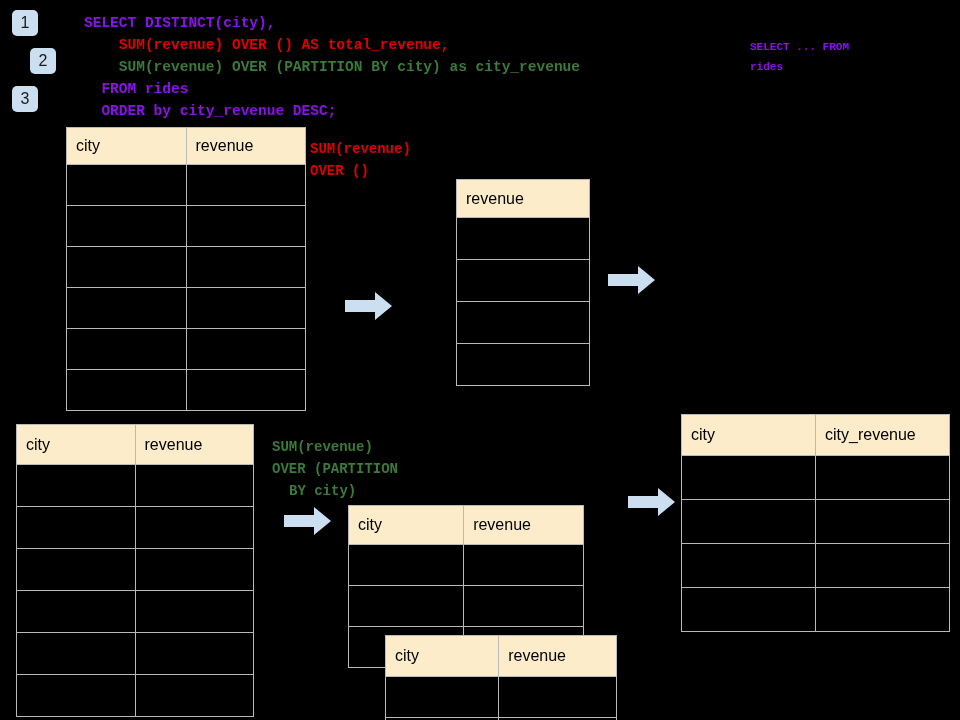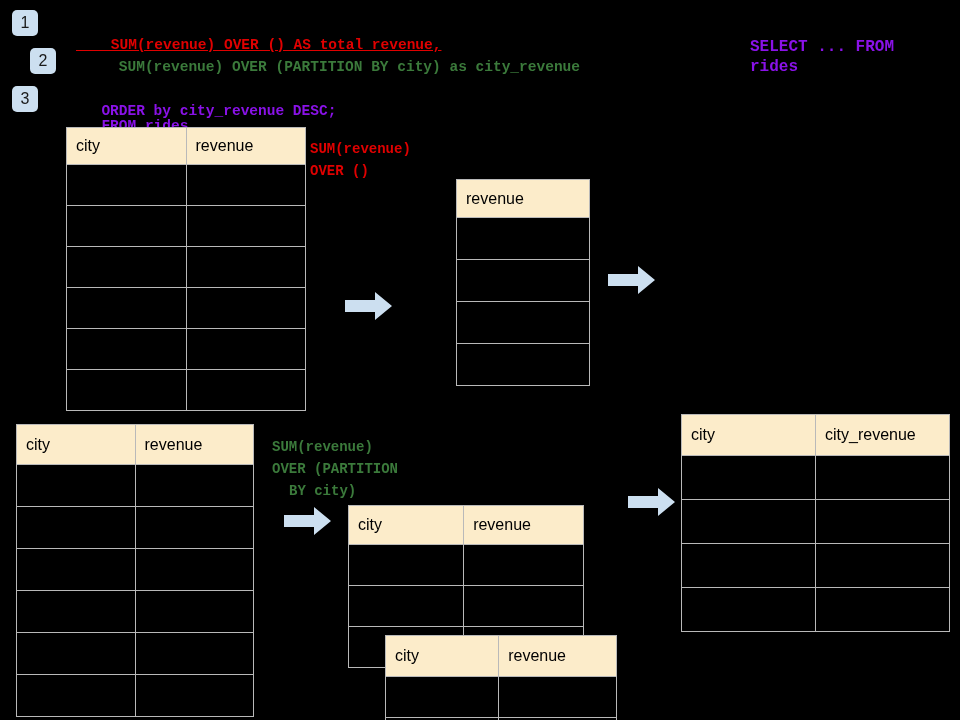--- a/index.html
+++ b/index.html
@@ -41,21 +41,21 @@
   .code-main {
     font-size: 14.5px;
     line-height: 22px;
     letter-spacing: 0px;
   }
   .c-purple { color: #8a12e8; }
   .c-red    { color: #e00000; }
   .c-green  { color: #3b7a3b; text-align: right; }
 
   .code-side {
-    font-size: 16px;
+    font-size: 11px;
     line-height: 19px;
     color: #8a12e8;
     font-weight: bold;
   }
 
   .annot {
     position: absolute;
     font-family: "Liberation Mono", monospace;
     font-weight: bold;
     font-size: 14px;
@@ -96,23 +96,24 @@
 </style>
 </head>
 <body>
 
 <div id="canvas">
 
   <div class="badge" style="left:12px; top:10px;">1</div>
   <div class="badge" style="left:30px; top:48px;">2</div>
   <div class="badge" style="left:12px; top:86px;">3</div>
 
-  <div class="code code-main c-red" style="left:76px; top:34px;text-decoration:underline;">    SUM(revenue) OVER () AS total_revenue,</div>
+  <div class="code code-main c-purple" style="left:84px; top:12px;">SELECT DISTINCT(city),</div>
+  <div class="code code-main c-red" style="left:84px; top:34px;">    SUM(revenue) OVER () AS total_revenue,</div>
   <div class="code code-main c-green" style="left:84px; top:56px;">    SUM(revenue) OVER (PARTITION BY city) as city_revenue</div>
-  <div class="code code-main c-purple" style="left:84px; top:78px;margin-top:37px;">  FROM rides</div>
+  <div class="code code-main c-purple" style="left:84px; top:78px;">  FROM rides</div>
   <div class="code code-main c-purple" style="left:84px; top:100px;">  ORDER by city_revenue DESC;</div>
 
   <div class="code code-side" style="left:750px; top:38px;">SELECT ... FROM</div>
   <div class="code code-side" style="left:750px; top:58px;">rides</div>
 
   <div class="annot c-red" style="left:310px; top:138px;">SUM(revenue)</div>
   <div class="annot c-red" style="left:310px; top:160px;">OVER ()</div>
 
   <div class="annot c-green" style="left:272px; top:436px;">SUM(revenue)</div>
   <div class="annot c-green" style="left:272px; top:458px;">OVER (PARTITION</div>

